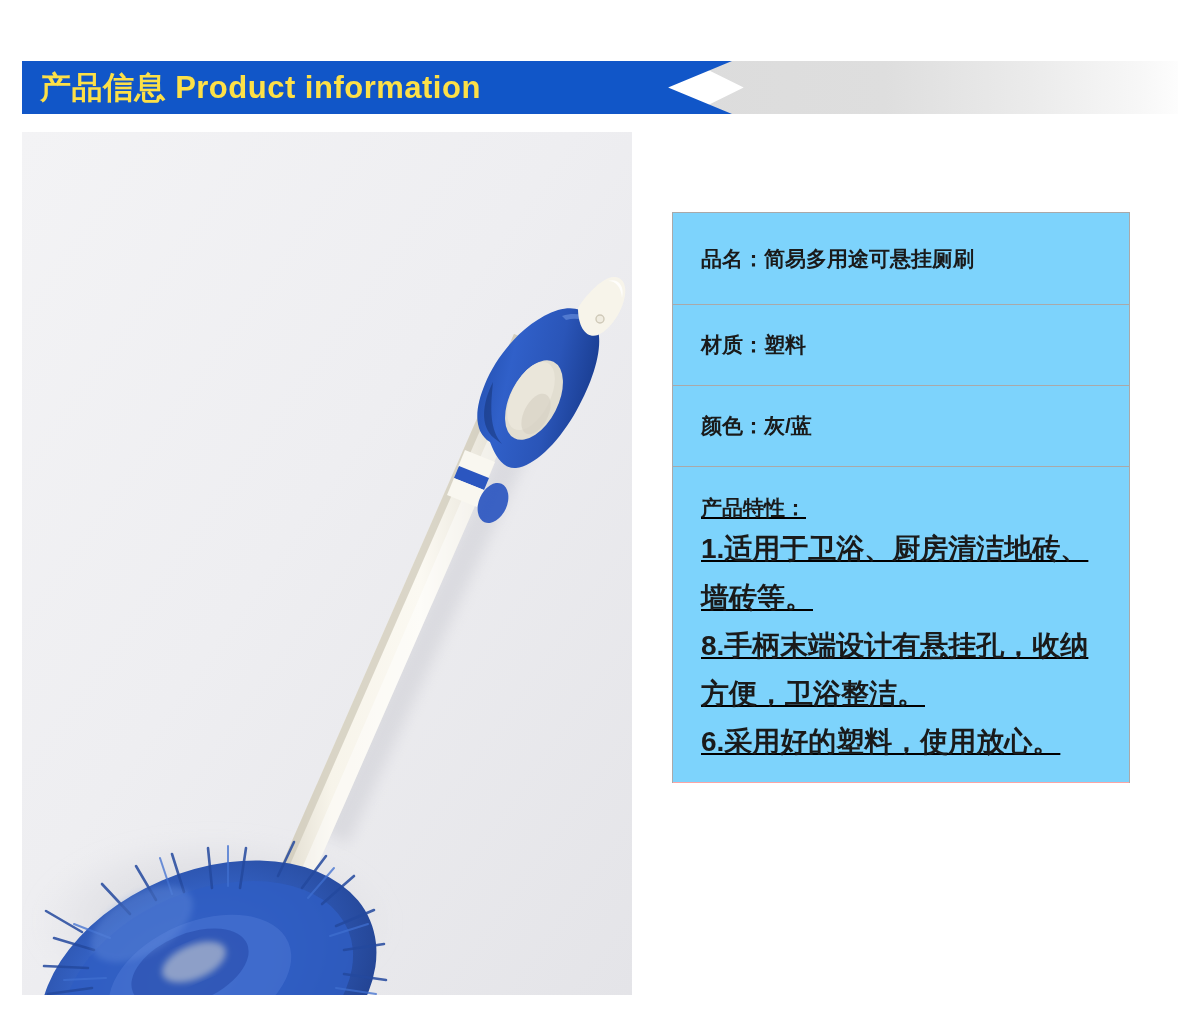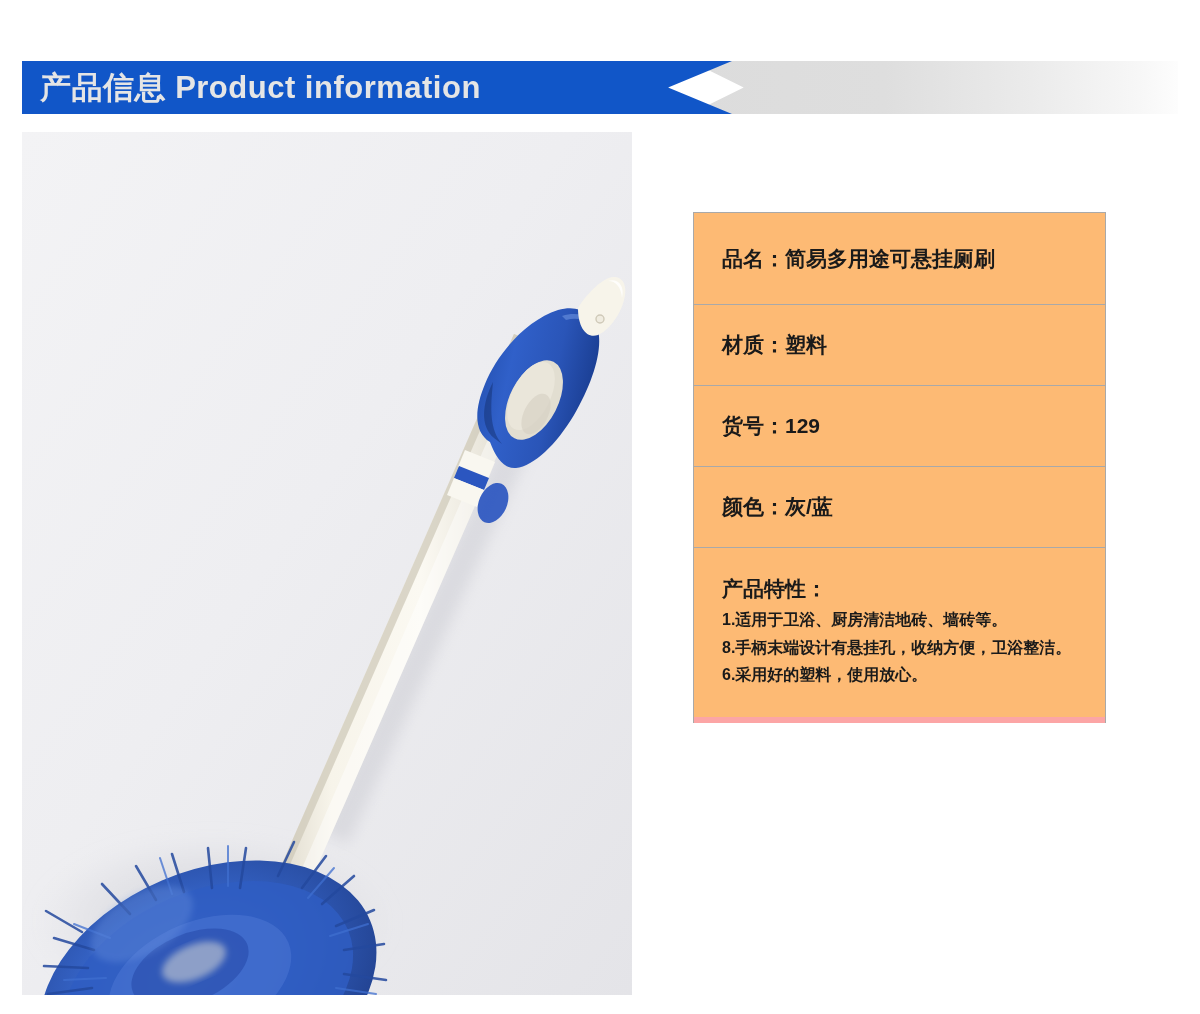--- a/index.html
+++ b/index.html
@@ -37,21 +37,21 @@
     left: 0;
     top: 0;
     width: 710px;
     height: 53px;
     background: #1156c8;
     clip-path: polygon(0% 0%, 100% 0%, 91% 50%, 100% 100%, 0% 100%);
     display: flex;
     align-items: center;
   }
   .banner-title {
-    color: #e5e5e5;
+    color: #fde047;
     font-size: 31px;
     font-weight: bold;
     letter-spacing: 0.5px;
     padding-left: 18px;
     white-space: nowrap;
     line-height: 1;
   }
   .banner-title .en {
     font-weight: bold;
   }
@@ -64,58 +64,59 @@
     width: 610px;
     height: 863px;
     background: linear-gradient(145deg, #f2f2f4 0%, #eeeef1 35%, #ebebee 60%, #e7e7ea 100%);
     overflow: hidden;
   }
   .photo svg { display: block; width: 100%; height: 100%; }
 
   
   .spec-table {
     position: absolute;
-    left: 693px;
+    left: 672px;
     top: 212px;
-    width: 413px;
+    width: 458px;
     border: 1px solid #a9a9a9;
     border-bottom: none;
     box-sizing: border-box;
-    background: #fdba74;
+    background: #7dd3fc;
   }
   .spec-row {
     border-bottom: 1px solid #a9a9a9;
     box-sizing: border-box;
     display: flex;
     align-items: center;
     padding: 0 28px;
     height: 81px;
   }
   .spec-row.first { height: 92px; }
   .spec-text {
     font-size: 21px;
     font-weight: bold;
     color: #1a1a1a;
     line-height: 1.2;
     white-space: nowrap;
   }
   .feature-row {
-    border-bottom: 6px solid #fca5a5;
+    border-bottom: 1px solid #fca5a5;
     box-sizing: border-box;
-    padding: 26px 26px 28px 28px;
+    padding: 26px 26px 16px 28px;
+    text-decoration: underline;
   }
   .feature-head {
     font-size: 21px;
     font-weight: bold;
     color: #1a1a1a;
     line-height: 1.45;
     margin-bottom: 2px;
   }
   .feature-item {
-    font-size: 16px;
+    font-size: 28px;
     font-weight: bold;
     color: #1a1a1a;
     line-height: 1.72;
   }
 </style>
 </head>
 <body>
 
 <div class="banner-wrap">
   <div class="banner-gray"></div>
@@ -274,23 +275,20 @@
 <div class="spec-table">
 
   <div class="spec-row first">
     <span class="spec-text">品名：简易多用途可悬挂厕刷</span>
   </div>
 
   <div class="spec-row">
     <span class="spec-text">材质：塑料</span>
   </div>
 
-  <div class="spec-row">
-    <span class="spec-text">货号：129</span>
-  </div>
 
   <div class="spec-row">
     <span class="spec-text">颜色：灰/蓝</span>
   </div>
 
   <div class="feature-row">
     <div class="feature-head">产品特性：</div>
     <div class="feature-item">1.适用于卫浴、厨房清洁地砖、墙砖等。</div>
     <div class="feature-item">8.手柄末端设计有悬挂孔，收纳方便，卫浴整洁。</div>
     <div class="feature-item">6.采用好的塑料，使用放心。</div>

